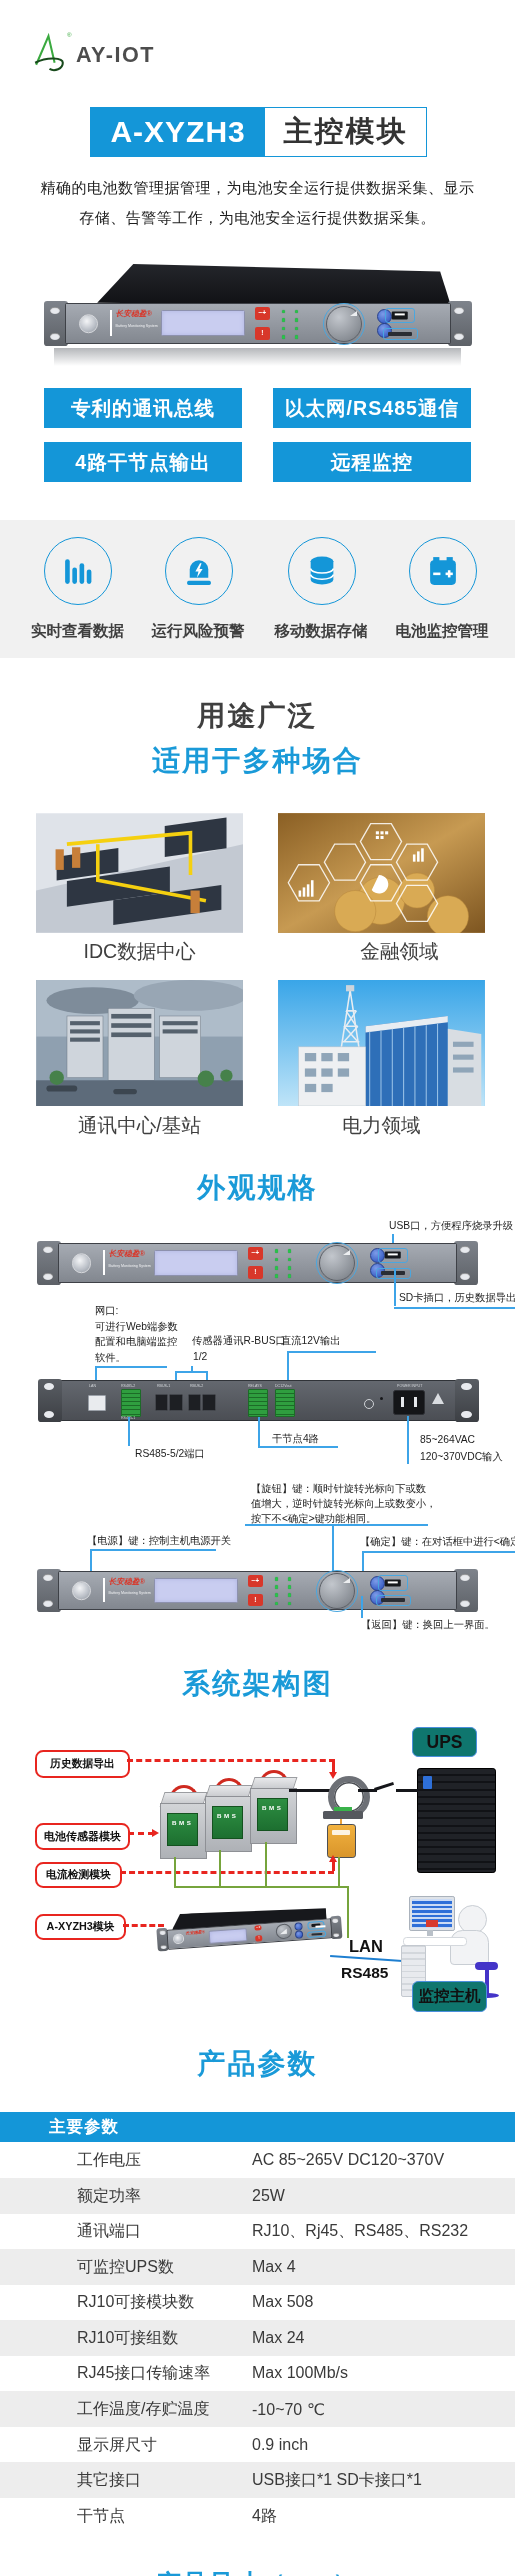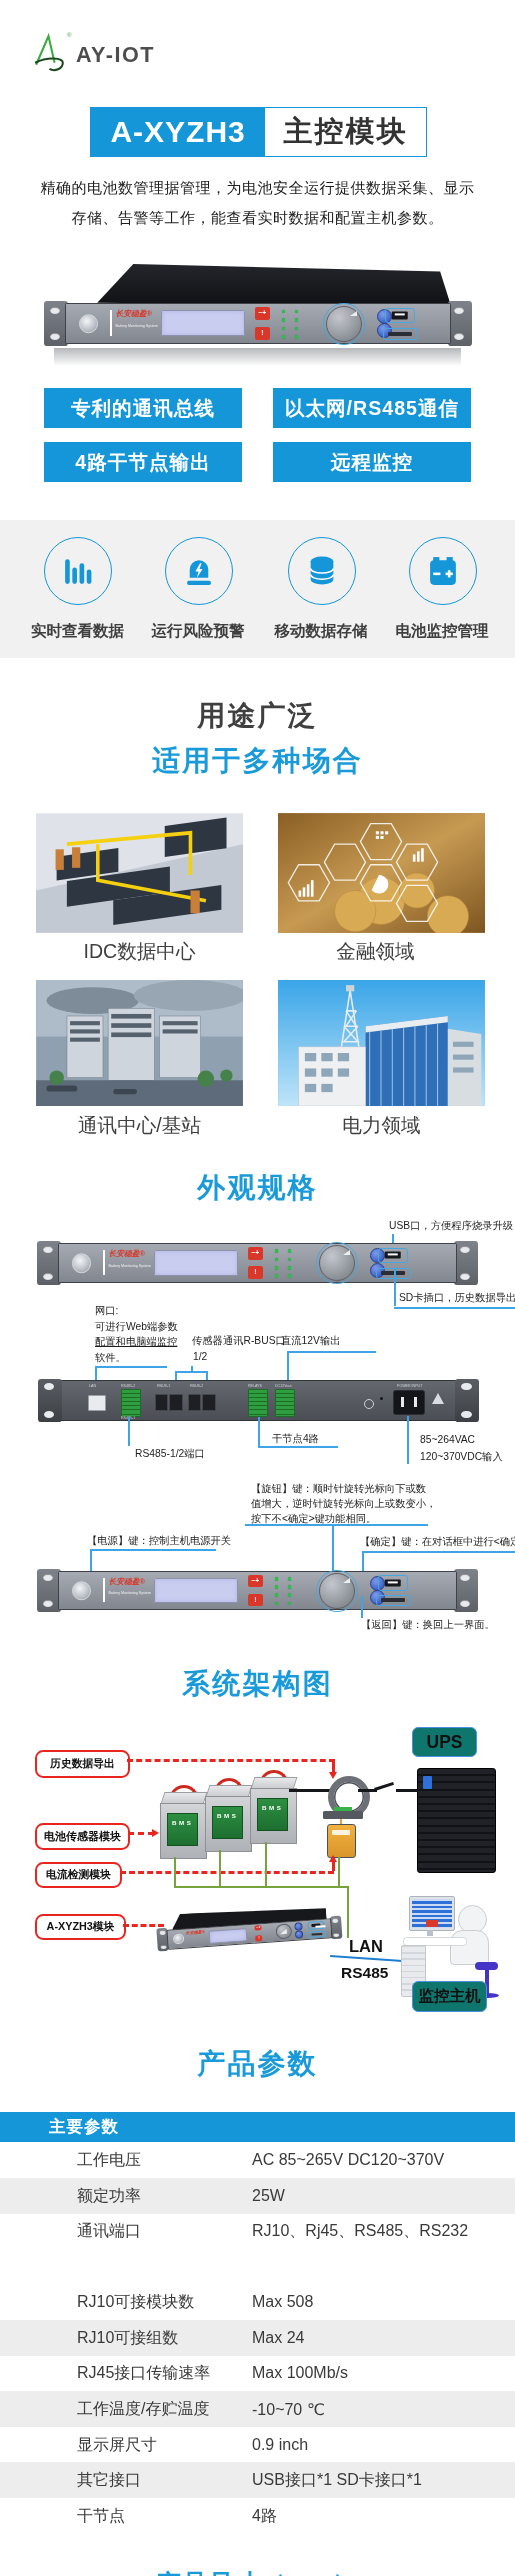--- a/index.html
+++ b/index.html
@@ -126,21 +126,21 @@
   </div>
   <div class="abs logo-reg" style="left:67px;top:31px;">®</div>
   <div class="abs logo-text" style="left:76px;top:42px;">AY-IOT</div>
 
   <div class="abs banner">
     <div class="banner-blue">A-XYZH3</div>
     <div class="banner-white">主控模块</div>
   </div>
 
   <div class="abs ctr intro" style="top:179px;">精确的电池数管理据管理，为电池安全运行提供数据采集、显示</div>
-  <div class="abs ctr intro" style="top:209px;">存储、告警等工作，能查看实时数据和配置主机参数。</div>
+  <div class="abs ctr intro" style="top:209px;">存储、告警等工作，为电池安全运行提供数据采集。</div>
 
   <div class="abs" style="left:44px;top:264px;width:428px;height:103px;">
     <div class="abs" style="left:46px;top:0;width:361px;height:42px;background:linear-gradient(#24262b,#101114);
          clip-path:polygon(12% 0,97% 18%,100% 100%,2% 92%);"></div>
     <div class="devf" style="left:0;top:37px;width:428px;height:45px;">
       <div class="ear" style="left:0;">
           <div class="hole" style="top:6.2px;"></div>
           <div class="hole" style="bottom:6.2px;"></div>
         </div>
       <div class="ear" style="right:0;">
@@ -282,21 +282,21 @@
           <rect x="56" y="138" width="5" height="24"></rect>
           <rect x="64" y="130" width="5" height="32"></rect>
         <path d="M196 120 a18 18 0 1 1 -14 29 z"></path>
         <rect x="262" y="80" width="5" height="14"></rect>
           <rect x="270" y="74" width="5" height="20"></rect>
           <rect x="278" y="68" width="5" height="26"></rect>
       </g>
     </svg>
   </div>
   <div class="abs caption" style="left:36px;top:938px;width:207px;">IDC数据中心</div>
-  <div class="abs caption" style="left:272px;top:938px;width:207px;">金融领域</div>
+  <div class="abs caption" style="left:296px;top:938px;width:207px;">金融领域</div>
 
   <div class="photo" style="left:36px;top:980px;width:207px;height:126px;">
     <svg width="207" height="126" viewBox="0 0 402 245">
       <rect width="402" height="245" fill="#8fa0b0"></rect>
       <rect width="402" height="110" fill="#aebcc9"></rect>
       <ellipse cx="110" cy="40" rx="90" ry="26" fill="#7e8c9a"></ellipse>
         <ellipse cx="300" cy="30" rx="110" ry="30" fill="#98a6b4"></ellipse>
       <g fill="#cfd5dc" stroke="#6e7a86">
           <rect x="60" y="70" width="70" height="120"></rect>
           <rect x="140" y="55" width="90" height="140"></rect>
@@ -415,21 +415,21 @@
         </div>
     </div>
   </div>
 
   <div class="cline" style="left:394px;top:1268px;width:1.5px;height:38px;"></div>
   <div class="cline" style="left:394px;top:1307px;width:122px;height:1.5px;"></div>
   <div class="abs co" style="left:399px;top:1291px;">SD卡插口，历史数据导出</div>
 
   <div class="abs co" style="left:95px;top:1304px;">网口:</div>
   <div class="abs co" style="left:95px;top:1320px;">可进行Web端参数</div>
-  <div class="abs co" style="left:95px;top:1335px;text-decoration:underline;">配置和电脑端监控</div>
+  <div class="abs co" style="left:95px;top:1335px;">配置和电脑端监控</div>
   <div class="abs co" style="left:95px;top:1351px;">软件。</div>
   <div class="cline" style="left:95px;top:1366px;width:72px;height:1.5px;"></div>
   <div class="cline" style="left:95px;top:1366px;width:1.5px;height:28px;"></div>
 
   <div class="abs co" style="left:192px;top:1334px;">传感器通讯R-BUS口</div>
   <div class="abs co" style="left:193px;top:1351px;">1/2</div>
   <div class="cline" style="left:191px;top:1366px;width:1.5px;height:6.2px;"></div>
   <div class="cline" style="left:175px;top:1371px;width:32px;height:1.5px;"></div>
   <div class="cline" style="left:175px;top:1371px;width:1.5px;height:27px;"></div>
   <div class="cline" style="left:206px;top:1371px;width:1.5px;height:27px;"></div>
@@ -470,21 +470,21 @@
     <div class="abs" style="left:340px;top:15.5px;width:3.1px;height:3.1px;background:#17181b;border-radius:50%;"></div>
     <div class="plabel" style="left:357px;top:3.1px;">POWER INPUT</div>
     <div class="iec" style="left:353px;top:9.3px;">
         <i style="left:7.2px;"></i>
         <i style="right:7.2px;"></i>
       </div>
     <div class="warn-tri" style="left:392px;top:12.4px;"></div>
   </div>
 
   <div class="cline" style="left:128px;top:1417px;width:1.5px;height:29px;"></div>
-  <div class="abs co" style="left:135px;top:1447px;">RS485-1/2端口</div>
+  <div class="abs co" style="left:135px;top:1447px;">RS485-5/2端口</div>
 
   <div class="abs co" style="left:272px;top:1432px;">干节点4路</div>
   <div class="cline" style="left:258px;top:1417px;width:1.5px;height:30px;"></div>
   <div class="cline" style="left:258px;top:1446px;width:80px;height:1.5px;"></div>
 
   <div class="cline" style="left:407px;top:1416px;width:1.5px;height:48px;"></div>
   <div class="abs co" style="left:420px;top:1434px;">85~264VAC</div>
   <div class="abs co" style="left:420px;top:1450px;">120~370VDC输入</div>
 
   <div class="abs co" style="left:251px;top:1482px;">【旋钮】键：顺时针旋转光标向下或数</div>
@@ -659,20 +659,24 @@
     <div class="tval">AC 85~265V DC120~370V</div>
   </div>
   <div class="trow alt" style="top:2178px;">
     <div class="tname">额定功率</div>
     <div class="tval">25W</div>
   </div>
   <div class="trow" style="top:2213px;">
     <div class="tname">通讯端口</div>
     <div class="tval">RJ10、Rj45、RS485、RS232</div>
   </div>
+  <div class="trow alt" style="top:2249px;">
+    <div class="tname">可监控UPS数</div>
+    <div class="tval">Max 4</div>
+  </div>
   <div class="trow" style="top:2284px;">
     <div class="tname">RJ10可接模块数</div>
     <div class="tval">Max 508</div>
   </div>
   <div class="trow alt" style="top:2320px;">
     <div class="tname">RJ10可接组数</div>
     <div class="tval">Max 24</div>
   </div>
   <div class="trow" style="top:2355px;">
     <div class="tname">RJ45接口传输速率</div>

